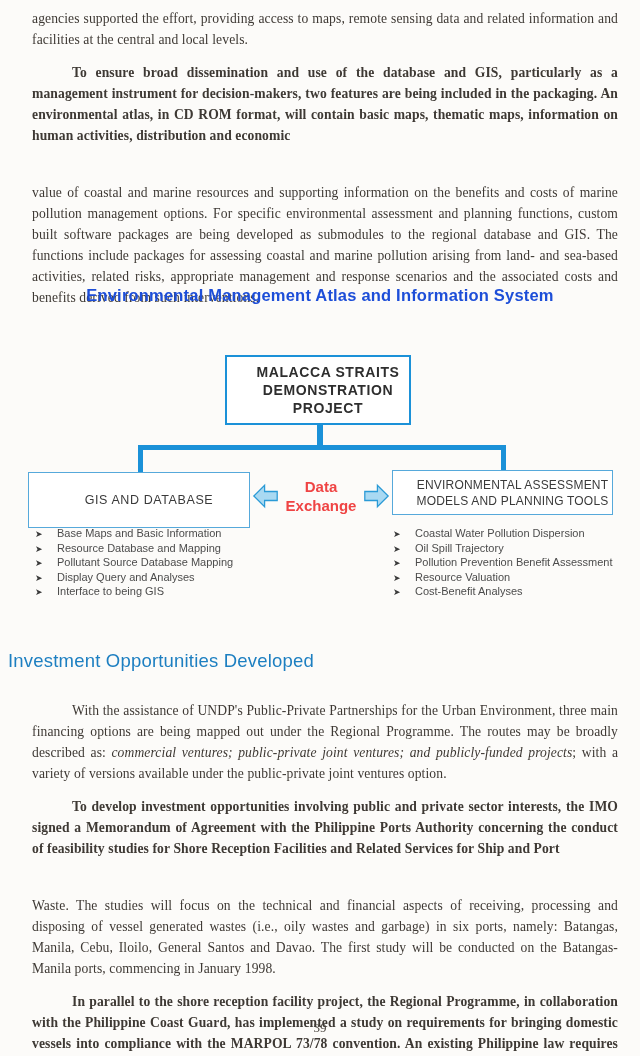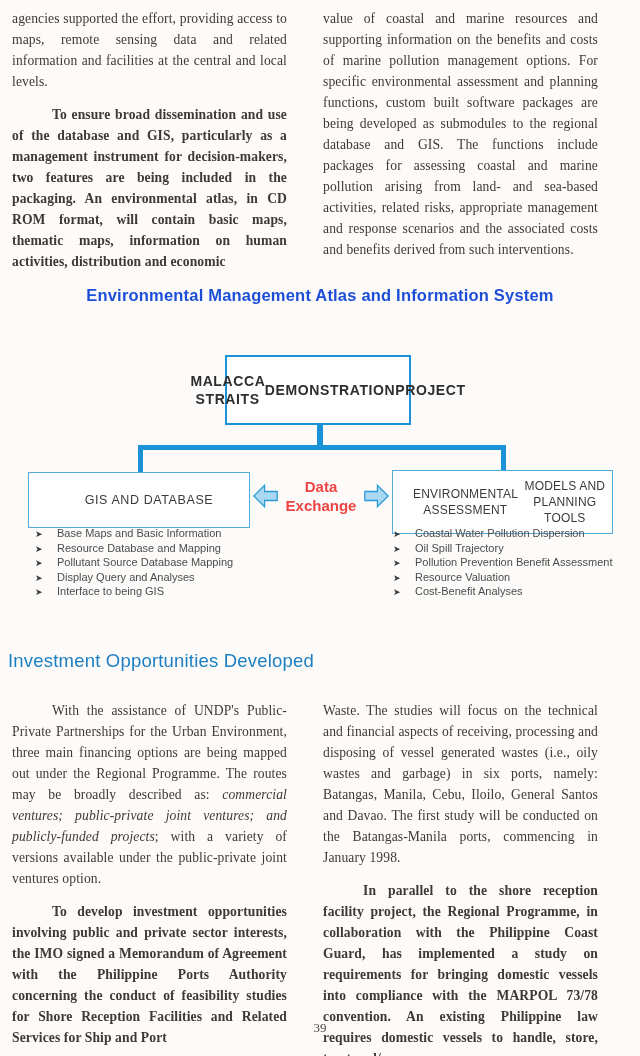--- a/index.html
+++ b/index.html
@@ -2,21 +2,21 @@
 <html><head>
 <meta charset="utf-8">
 <style>
   html,body { margin:0; padding:0; background:#e8e8e6; }
   .page {
     position:relative; width:640px; height:1056px;
     background:#fcfbf9; overflow:hidden;
     font-family:"Liberation Serif", serif; color:#3e3934;
   }
   
-  .cols { position:absolute; left:12px; width:586px; display:flex; gap:36px; }
+  .cols { position:absolute; left:32px; width:586px; display:flex; gap:36px;flex-direction:column; }
   .cols.top { top:8px; }
   .cols.bottom { top:700px; }
   .col { flex:1 1 0; }
   .body-p {
     margin:0; font-size:13.6px; line-height:21px; text-align:justify;
     color:#3e3934; letter-spacing:0.1px;
   }
   .body-p + .body-p { margin-top:12px;font-weight:bold; }
   .indent { text-indent:40px; }
   .body-p i { font-style:italic; }
@@ -25,34 +25,34 @@
   .atlas-title {
     position:absolute; top:284px; left:0; width:640px; text-align:center;
     font-family:"Liberation Sans", sans-serif; font-weight:bold;
     font-size:16.5px; line-height:22px; color:#1d4ed8; letter-spacing:0.2px;
   }
 
   
   .chart { position:absolute; top:345px; left:0; width:640px; height:262px; }
   .dbox {
     position:absolute; background:#fff; box-sizing:border-box;
-    display:flex; flex-direction:row; justify-content:center; align-items:center;
+    display:flex; flex-direction:column; justify-content:center; align-items:center;
     font-family:"Liberation Sans", sans-serif; text-align:center;padding-left:20px;
   }
   .top-box {
     left:225px; top:10px; width:186px; height:70px;
     border:2px solid #1b91d8; font-weight:bold; font-size:14px;
     line-height:18px; color:#2e2e2e; letter-spacing:0.6px;
   }
   .left-box {
     left:28px; top:127px; width:222px; height:56px;
     border:1.5px solid #56a9db; font-size:12.5px; color:#3a3a3a; letter-spacing:0.6px;
   }
   .right-box {
-    left:392px; top:125px; width:221px; height:64px;
+    left:392px; top:125px; width:221px; height:45px;
     border:1.5px solid #56a9db; font-size:12px; line-height:16px;
     color:#3a3a3a; letter-spacing:0.2px;
   }
   .conn { position:absolute; background:#1b91d8; }
   .conn.v-top   { left:317px; top:80px;  width:6px;   height:22px; }
   .conn.h-main  { left:138px; top:100px; width:368px; height:5px;  }
   .conn.v-left  { left:138px; top:100px; width:5px;   height:27px; }
   .conn.v-right { left:501px; top:100px; width:5px;   height:26px; }
 
   .exchange {

